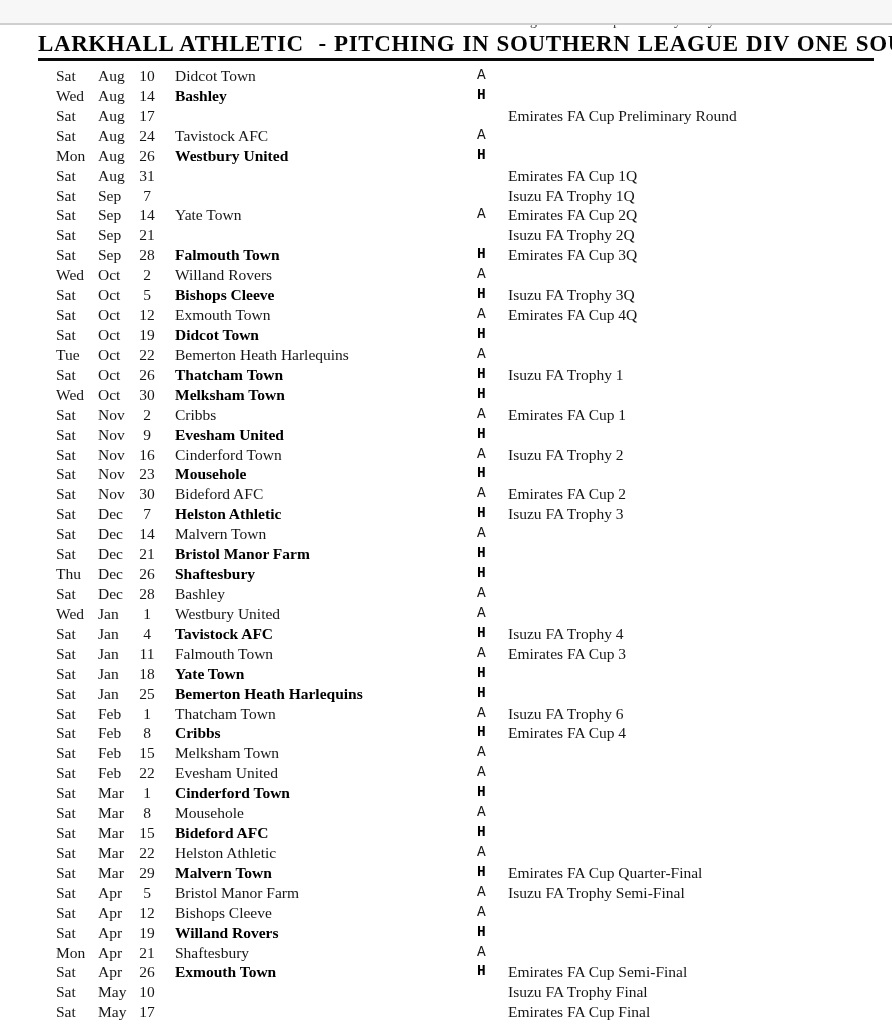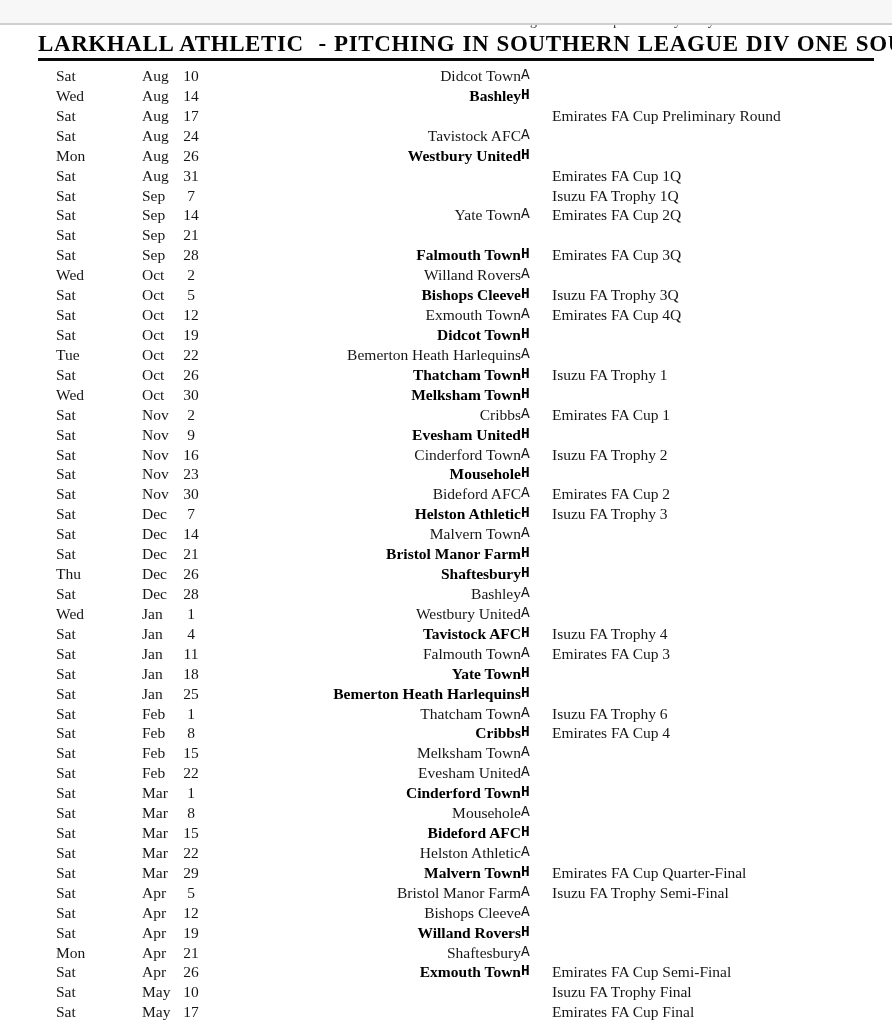--- a/index.html
+++ b/index.html
@@ -27,23 +27,23 @@
     z-index:3;
   }
   .fixtures{
     position:absolute;top:66px;left:0;right:5px;z-index:3;
   }
   .row{
     display:flex;height:19.93px;line-height:19.93px;
     padding-left:56px;font-size:15.5px;white-space:nowrap;
   }
   .c-day{width:42px;}
-  .c-mon{width:39px;margin-left:44px;}
+  .c-mon{width:39px;}
   .c-date{width:20px;text-align:center;}
-  .c-opp{width:302px;margin-left:18px;overflow:visible;text-align:right;}
+  .c-opp{width:302px;margin-left:18px;overflow:visible;}
   .c-ha{
     width:31px;
     font-family:"Liberation Mono","DejaVu Sans Mono",monospace;
     font-size:14.5px;
   }
   .c-cup{flex:1;}
   .row.home .c-opp{font-weight:bold;color:#000;}
   .row.home .c-ha{font-weight:bold;color:#000;}
 </style>
 </head>
@@ -117,20 +117,21 @@
     <span class="c-opp">Yate Town</span>
     <span class="c-ha">A</span>
     <span class="c-cup">Emirates FA Cup 2Q</span>
   </div>
     <div class="row">
     <span class="c-day">Sat</span>
     <span class="c-mon">Sep</span>
     <span class="c-date">21</span>
     <span class="c-opp"></span>
     <span class="c-ha"></span>
+    <span class="c-cup">Isuzu FA Trophy 2Q</span>
   </div>
     <div class="row home">
     <span class="c-day">Sat</span>
     <span class="c-mon">Sep</span>
     <span class="c-date">28</span>
     <span class="c-opp">Falmouth Town</span>
     <span class="c-ha">H</span>
     <span class="c-cup">Emirates FA Cup 3Q</span>
   </div>
     <div class="row">

